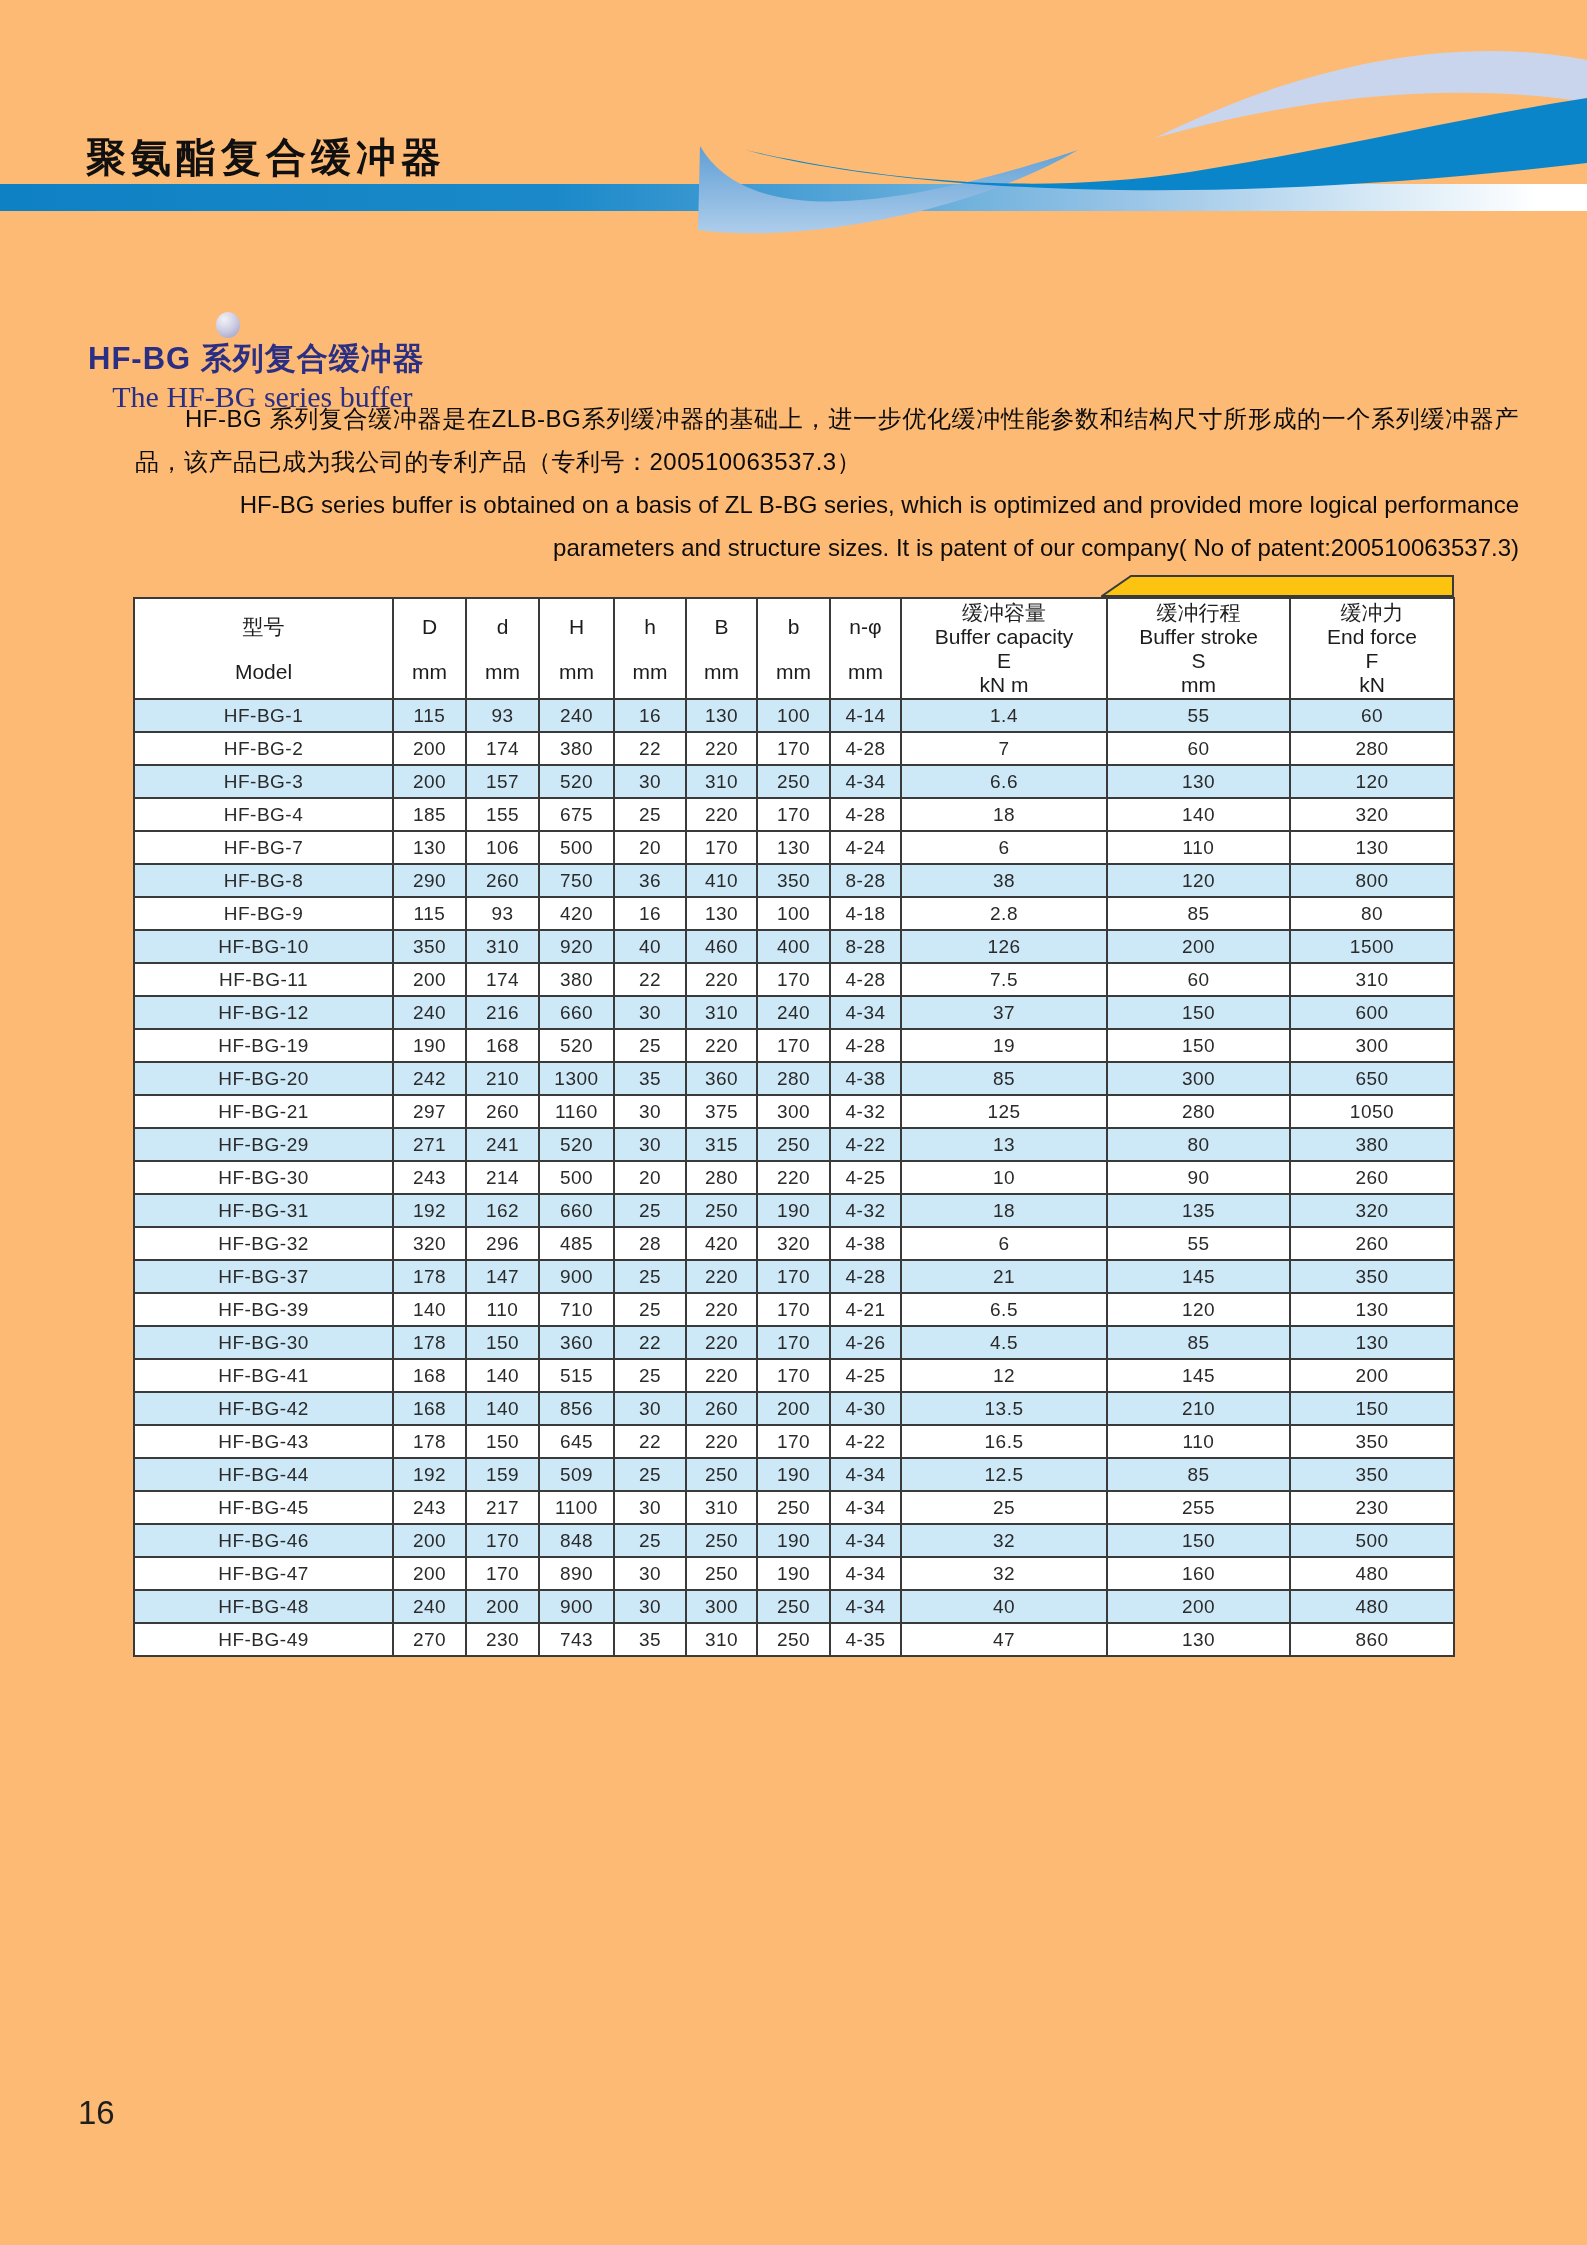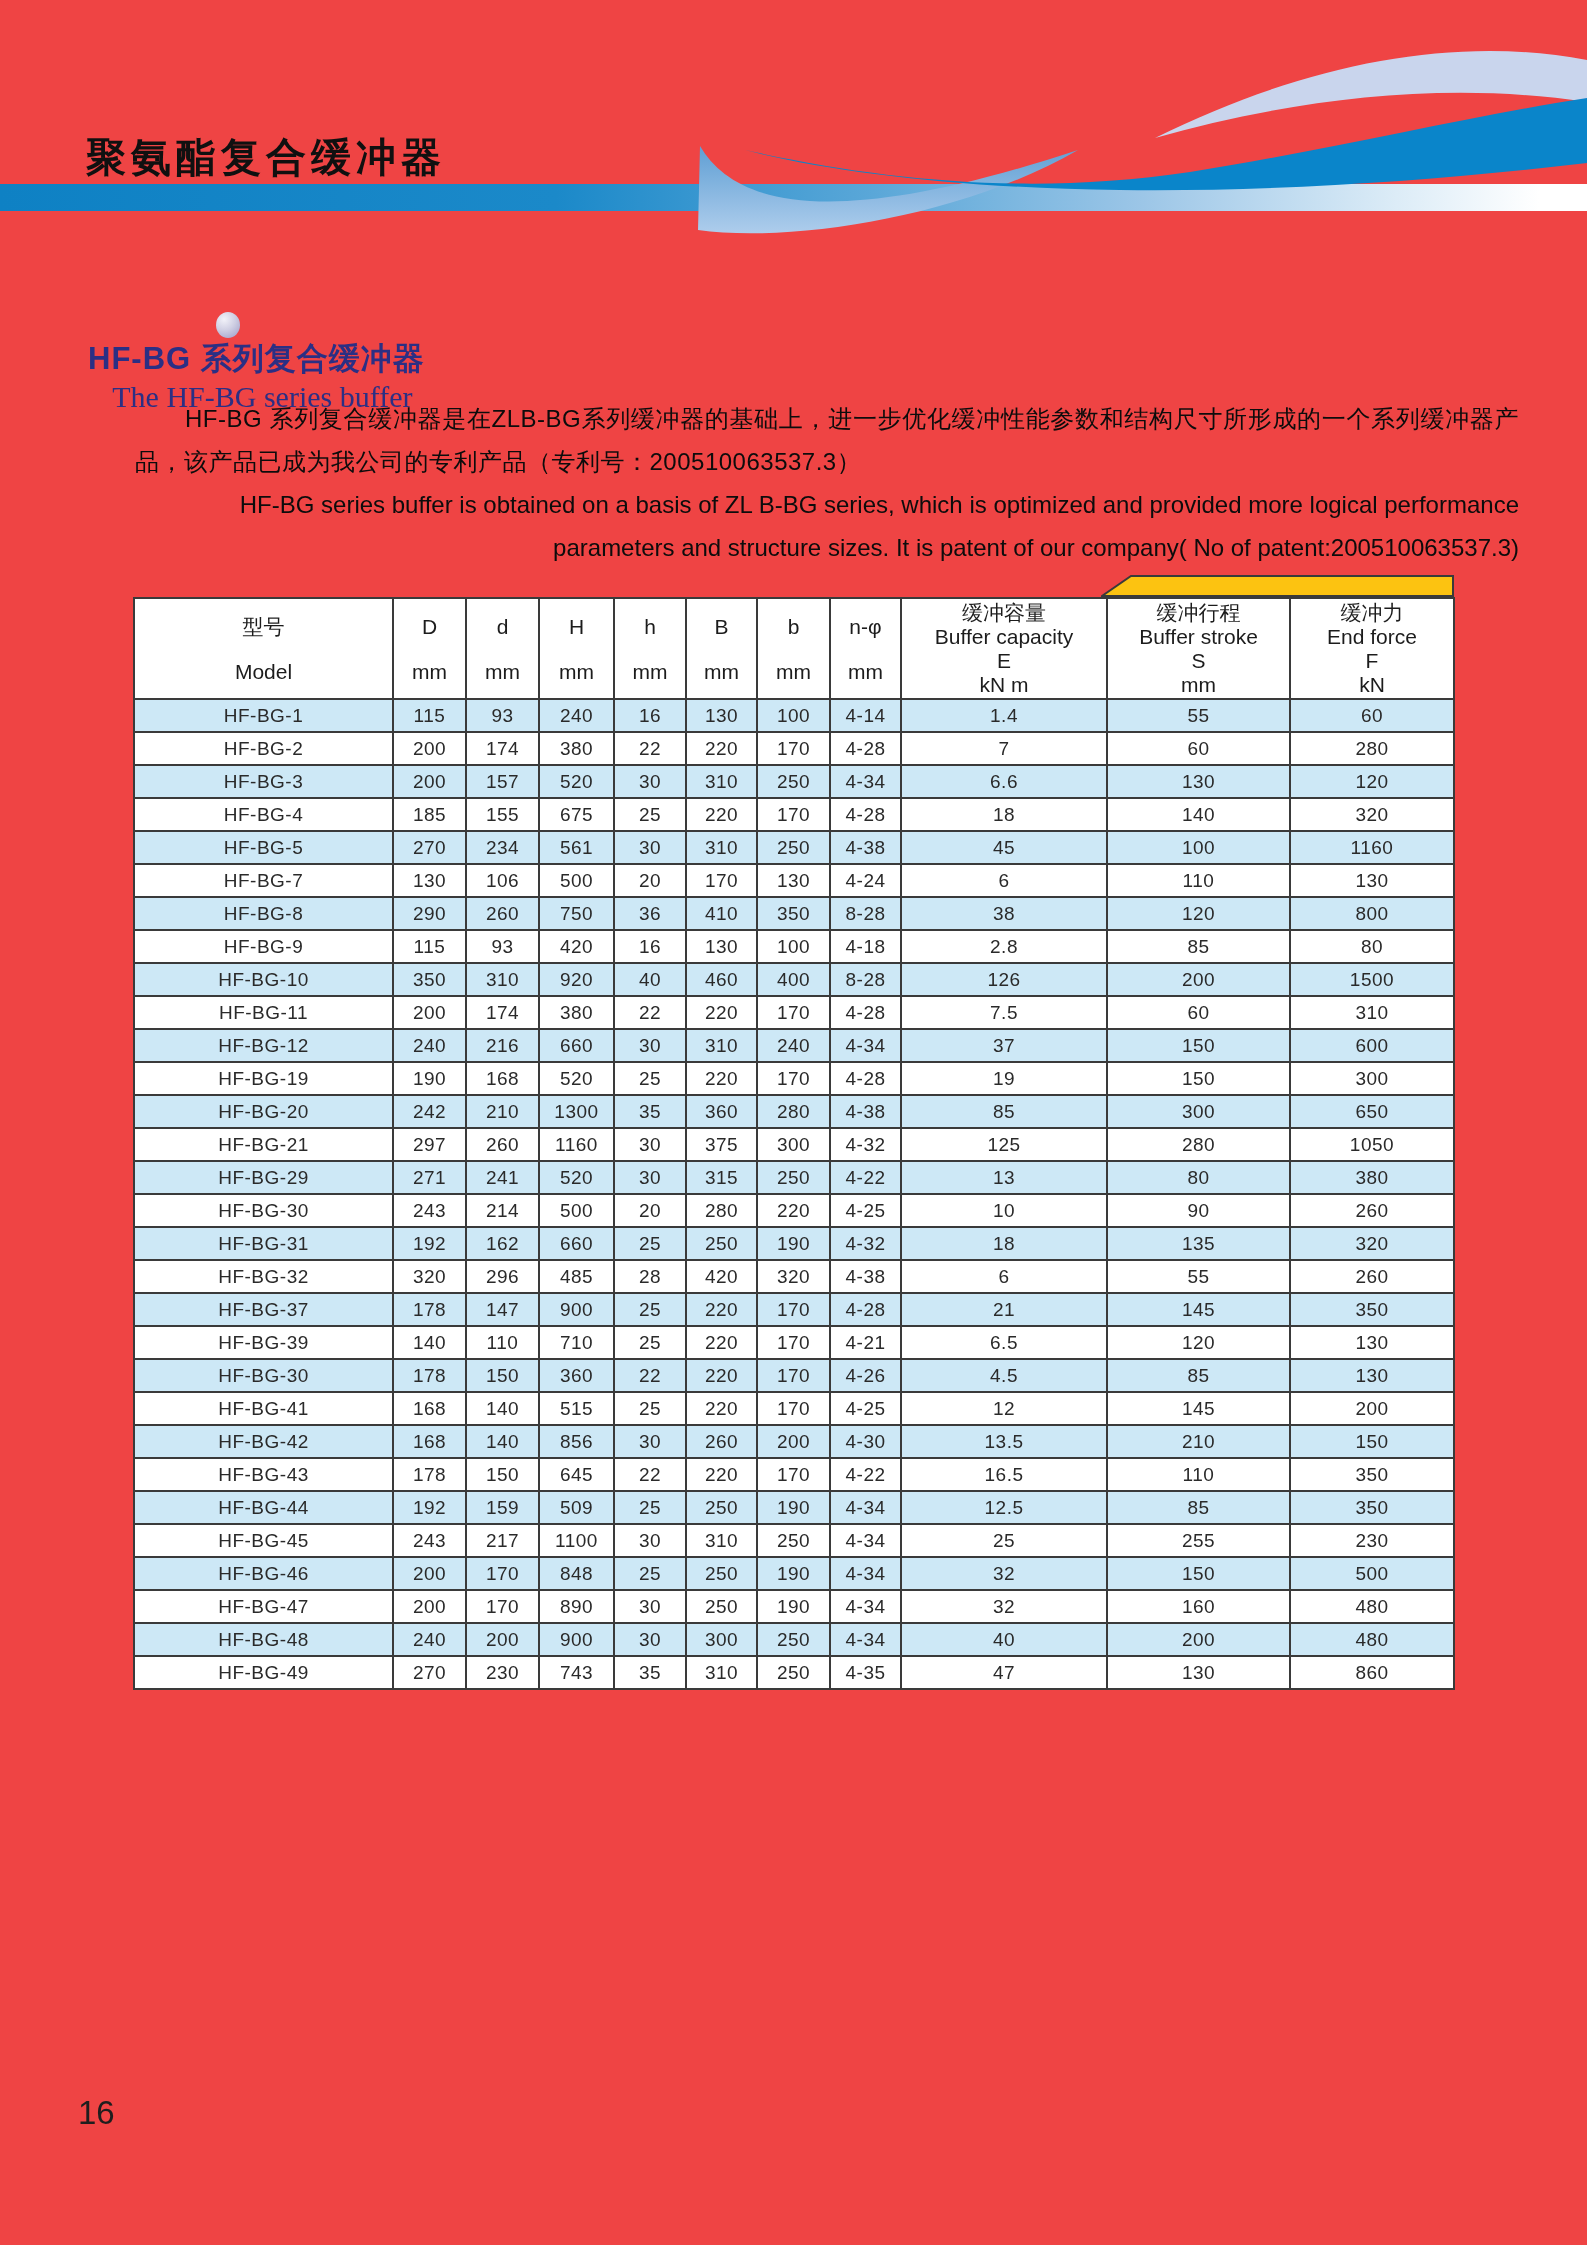--- a/index.html
+++ b/index.html
@@ -1,16 +1,16 @@
 <!DOCTYPE html>
 <html><head>
 <meta charset="utf-8">
 <style>
   html,body{margin:0;padding:0;background:#ffffff;}
-  .page{position:relative;width:1587px;height:2245px;background:#ef4444;overflow:hidden;
+  .page{position:relative;width:1587px;height:2245px;background:#fdba74;overflow:hidden;
         font-family:"Liberation Sans","DejaVu Sans",sans-serif;}
   .deco-svg{position:absolute;left:0;top:0;display:block;}
   .brand-title{position:absolute;left:86px;top:130px;font-family:"DejaVu Serif",serif;
         font-size:40px;font-weight:bold;color:#101010;letter-spacing:5px;white-space:nowrap;}
   .section-head{position:absolute;left:88px;top:312px;display:flex;align-items:center;white-space:nowrap;flex-direction:column;}
   .bullet{display:inline-block;width:24px;height:26px;border-radius:50%;margin-right:56px;
         background:radial-gradient(circle at 34% 28%, #f2f2f9 0%, #cfcfe3 45%, #9a9ac6 100%);}
   .section-title-zh{font-size:31px;font-weight:bold;color:#2b2f84;letter-spacing:1px;}
   .section-title-en{font-size:30px;font-weight:normal;color:#2b2f84;margin-left:12px;font-family:Liberation Serif, serif;}
   .para{position:absolute;left:119px;width:1384px;margin:16px;font-size:24px;color:#0c0c0c;
@@ -147,33 +147,20 @@
           <td>155</td>
           <td>675</td>
           <td>25</td>
           <td>220</td>
           <td>170</td>
           <td>4-28</td>
           <td>18</td>
           <td>140</td>
           <td>320</td>
         </tr>
-        <tr class="blue">
-          <td>HF-BG-5</td>
-          <td>270</td>
-          <td>234</td>
-          <td>561</td>
-          <td>30</td>
-          <td>310</td>
-          <td>250</td>
-          <td>4-38</td>
-          <td>45</td>
-          <td>100</td>
-          <td>1160</td>
-        </tr>
         <tr class="white">
           <td>HF-BG-7</td>
           <td>130</td>
           <td>106</td>
           <td>500</td>
           <td>20</td>
           <td>170</td>
           <td>130</td>
           <td>4-24</td>
           <td>6</td>

